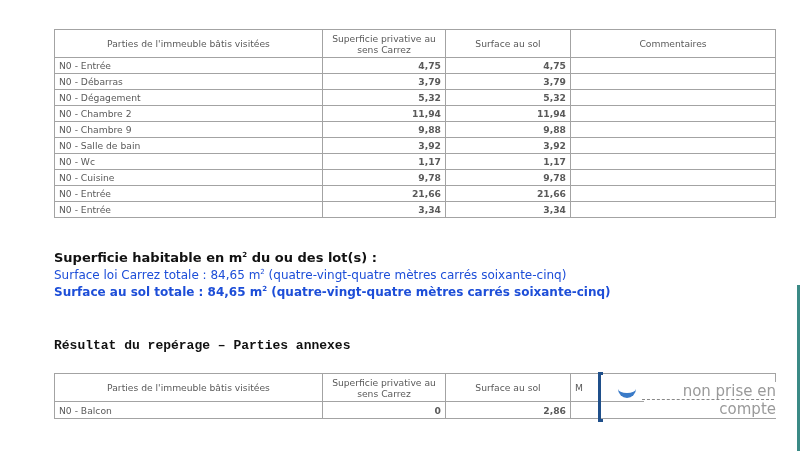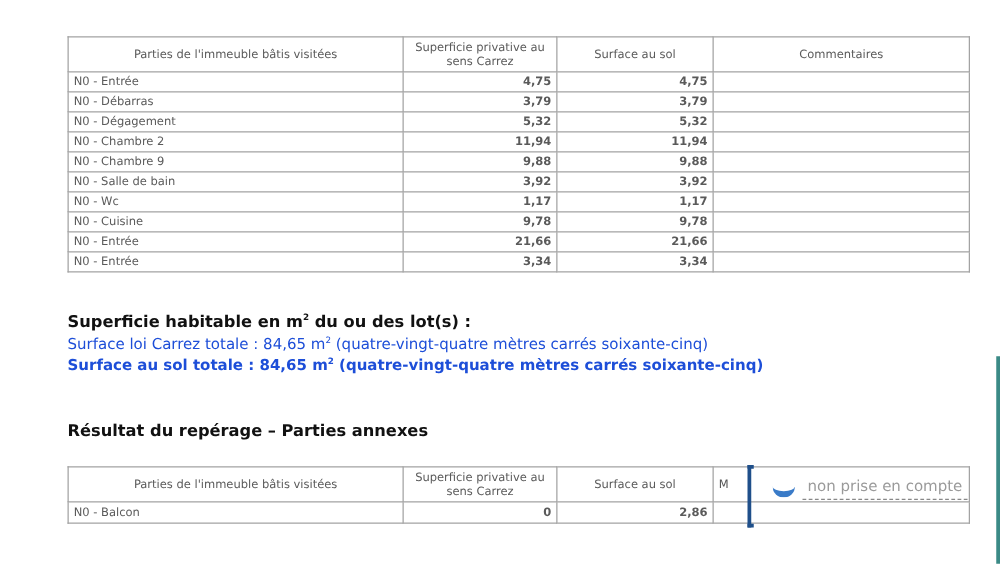--- a/index.html
+++ b/index.html
@@ -31,21 +31,21 @@
     }
     .line {
       position: absolute; left: 54px; font-size: 12px; color: #1d4ed8; white-space: nowrap;
     }
     sup { font-size: 7px; }
     .overlay { position: absolute; left: 598px; top: 372px; width: 180px; height: 52px; pointer-events: none; }
     .bracket { position: absolute; left: 0; top: 0; width: 5px; height: 50px;
       border: 3px solid #1f4f8a; border-right: none; box-sizing: border-box; }
     .spinner { position: absolute; left: 20px; top: 8px; width: 18px; height: 18px;
       border-bottom: 5px solid #3a7bc8; border-radius: 50%; box-sizing: border-box; }
-    .ghost-text { position: absolute; left: 46px; top: 10px; font-size: 12px; color: #9a9a9a; background: #fff; padding: 0 2px;}
+    .ghost-text { position: absolute; left: 46px; top: 10px; font-size: 15px; color: #9a9a9a; background: #fff; padding: 0 2px; text-align: right;}
     .dashes { position: absolute; left: 44px; top: 27px; width: 132px; border-top: 1px dashed #888; }
     .right-edge { position: absolute; left: 797px; top: 285px; width: 3px; height: 166px; background: #3b8a86; }
   </style>
 </head>
 <body>
 
 <table id="t1" class="grid">
   <colgroup>
       <col class="col1">
       <col class="col2">
@@ -121,21 +121,21 @@
         <td class="c">3,34</td>
         <td class="l"></td>
       </tr>
     </tbody>
 </table>
 
 <div class="section-title" style="top:250px;"><span>Superficie habitable en m</span><sup>2</sup><span> du ou des lot(s) :</span></div>
 <div class="line" style="top:268px;"><span>Surface loi Carrez totale : 84,65 m</span><sup>2</sup><span> (quatre-vingt-quatre mètres carrés soixante-cinq)</span></div>
 <div class="line" style="top:285px;font-weight:bold;"><span>Surface au sol totale : 84,65 m</span><sup>2</sup><span> (quatre-vingt-quatre mètres carrés soixante-cinq)</span></div>
 
-<div class="section-title" style="top:338px;">Résultat du repérage – Parties annexes</div>
+<div class="section-title" style="top:338px;font-family:Liberation Mono, monospace;">Résultat du repérage – Parties annexes</div>
 
 <table id="t2" class="grid">
   <colgroup>
       <col class="col1">
       <col class="col2">
       <col class="col3">
       <col class="col4">
     </colgroup>
   <thead>
     <tr>

